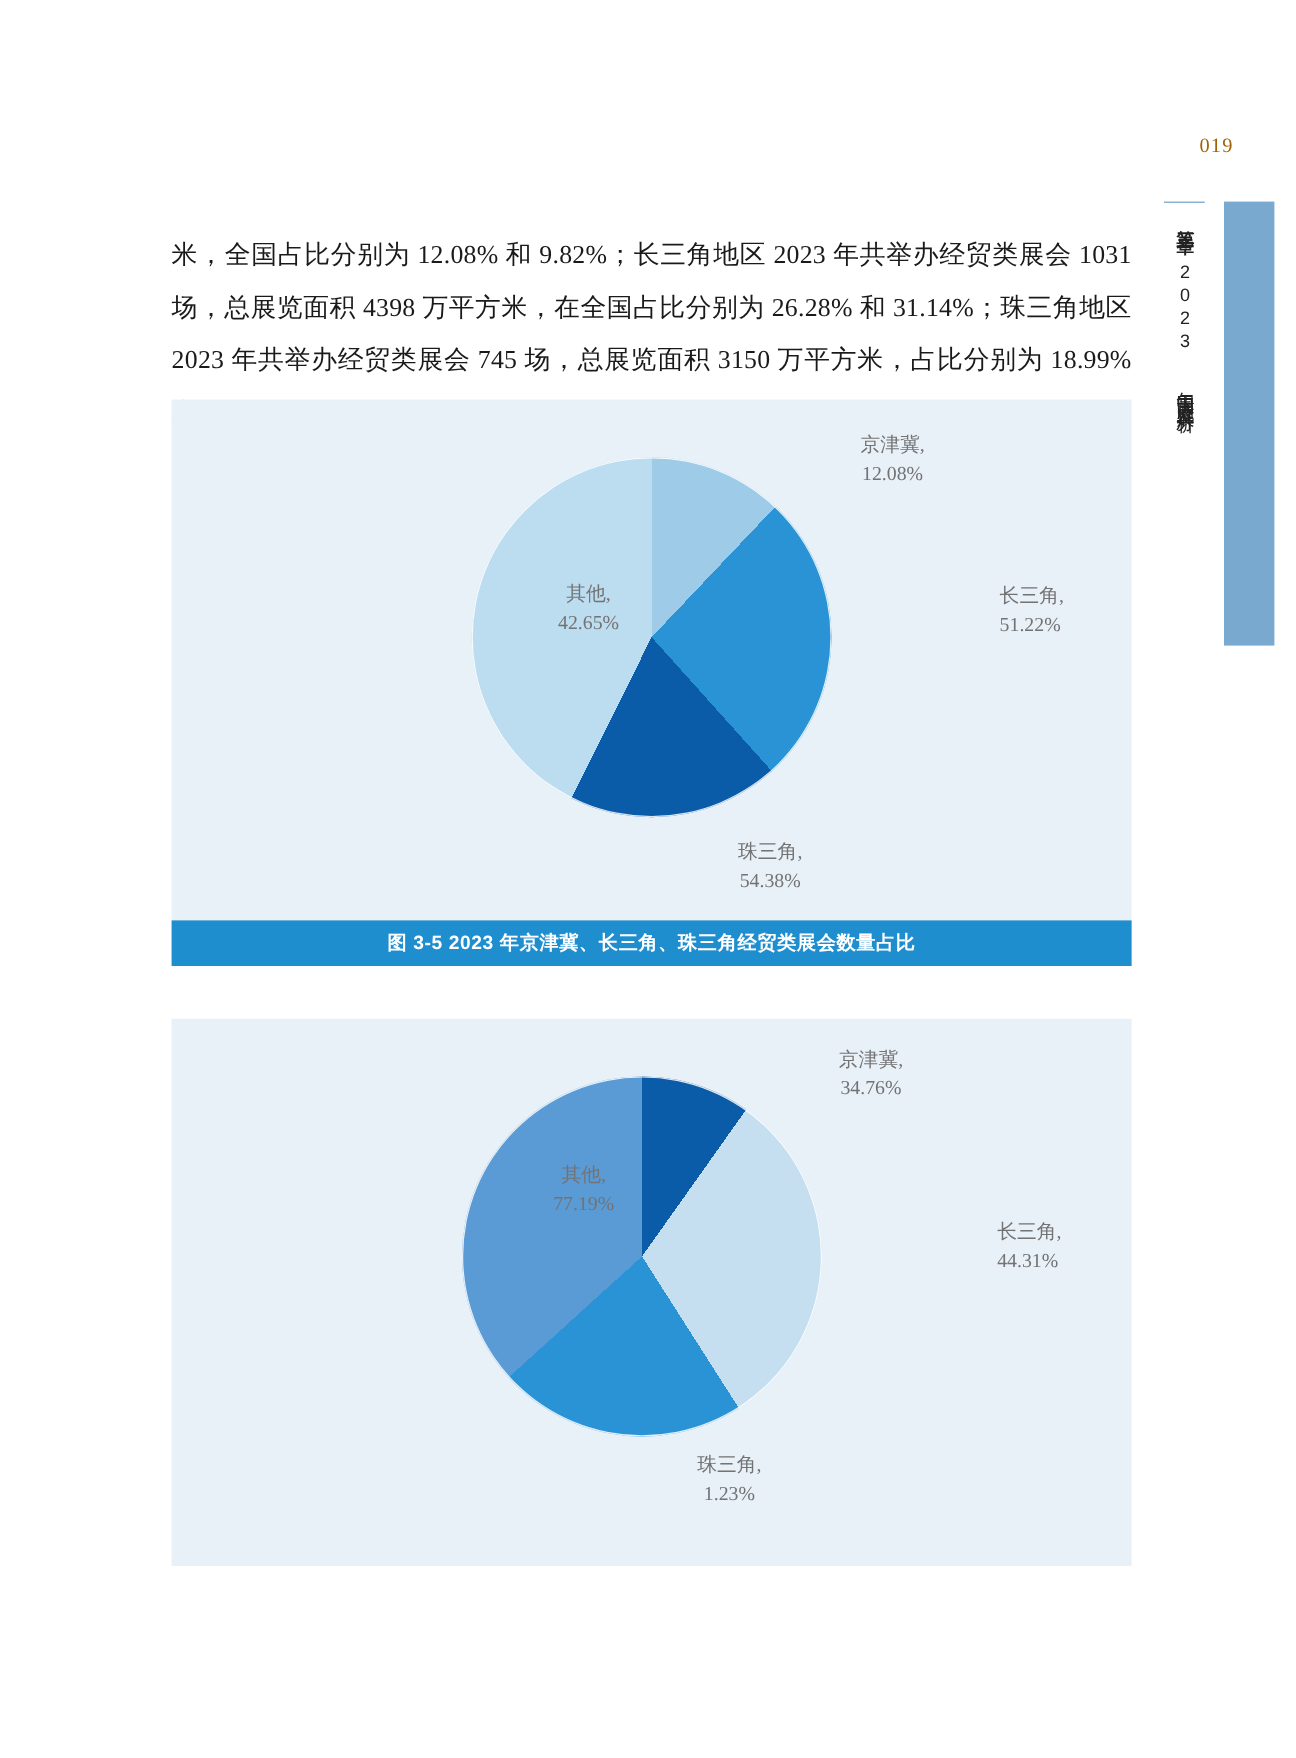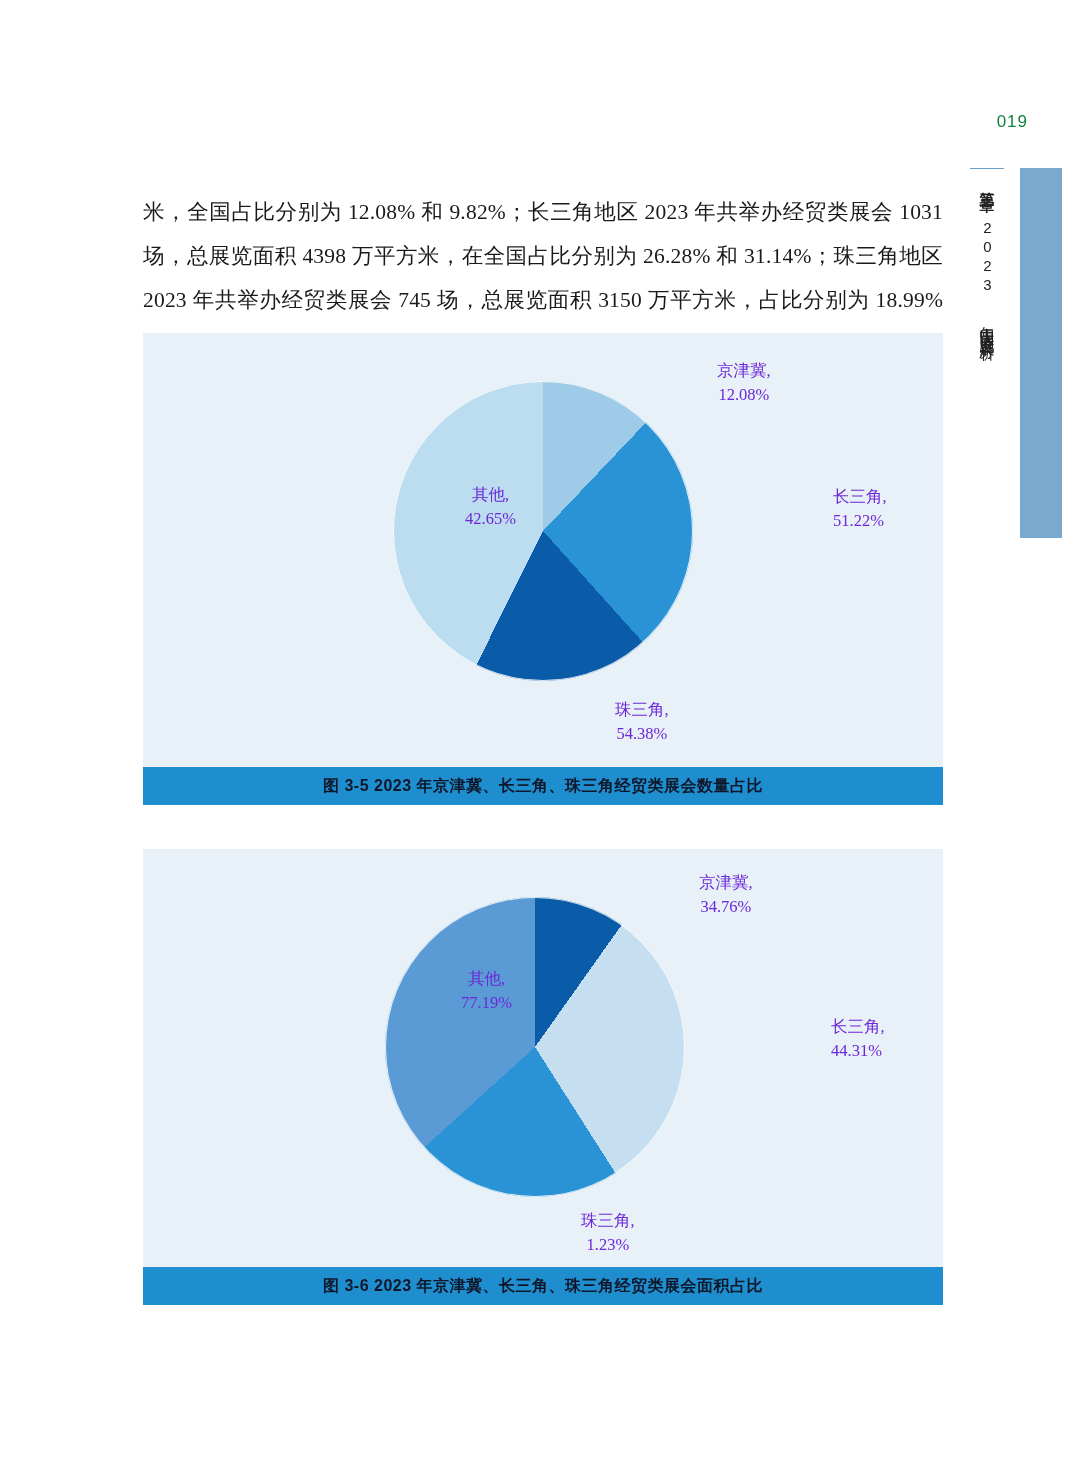--- a/index.html
+++ b/index.html
@@ -14,23 +14,23 @@
     font-family: "Liberation Serif", "DejaVu Serif", serif;
     color: #1a1a1a;
     overflow: hidden;
   }
 
   
   .page-number {
     position: absolute;
     top: 112px;
     right: 52px;
-    font-family: Liberation Sans, sans-serif;
+    font-family: Liberation Serif, serif;
     font-size: 17px;
-    color: #15803d;
+    color: #a16207;
     letter-spacing: 1px;
   }
 
   
   .side-rule {
     position: absolute;
     top: 168px;
     right: 76px;
     width: 34px;
     height: 1px;
@@ -90,21 +90,21 @@
     width: 100%;
     height: calc(100% - 38px);
   }
   .caption-bar {
     position: absolute;
     left: 0;
     bottom: 0;
     width: 100%;
     height: 38px;
     background: #1f8ecf;
-    color: #0f172a;
+    color: #ffffff;
     font-family: "Liberation Sans", sans-serif;
     font-size: 16px;
     font-weight: bold;
     letter-spacing: 0.5px;
     display: flex;
     align-items: center;
     justify-content: center;
   }
 
   .pie {
@@ -117,21 +117,21 @@
   }
   #pie-2 {
     width: 300px; height: 300px;
     left: 242px; top: 48px;
   }
 
   .lbl {
     position: absolute;
     font-size: 16.5px;
     line-height: 24px;
-    color: #6d28d9;
+    color: #737373;
     white-space: nowrap;
   }
 
   
   #f1-l-jjj { left: 574px; top: 26px;  text-align: center; }
   #f1-l-csj { left: 690px; top: 152px; text-align: left; }
   #f1-l-zsj { left: 472px; top: 365px; text-align: center; }
   #f1-l-oth { left: 322px; top: 150px; text-align: center; }
 
   
@@ -190,14 +190,13 @@
       </div>
     <div class="lbl" id="f2-l-zsj">
         <div>珠三角,</div>
         <div>1.23%</div>
       </div>
     <div class="lbl" id="f2-l-oth">
         <div>其他,</div>
         <div>77.19%</div>
       </div>
   </div>
-  <div class="caption-bar">图 3-6  2023 年京津冀、长三角、珠三角经贸类展会面积占比</div>
 </div>
 
 </body></html>

